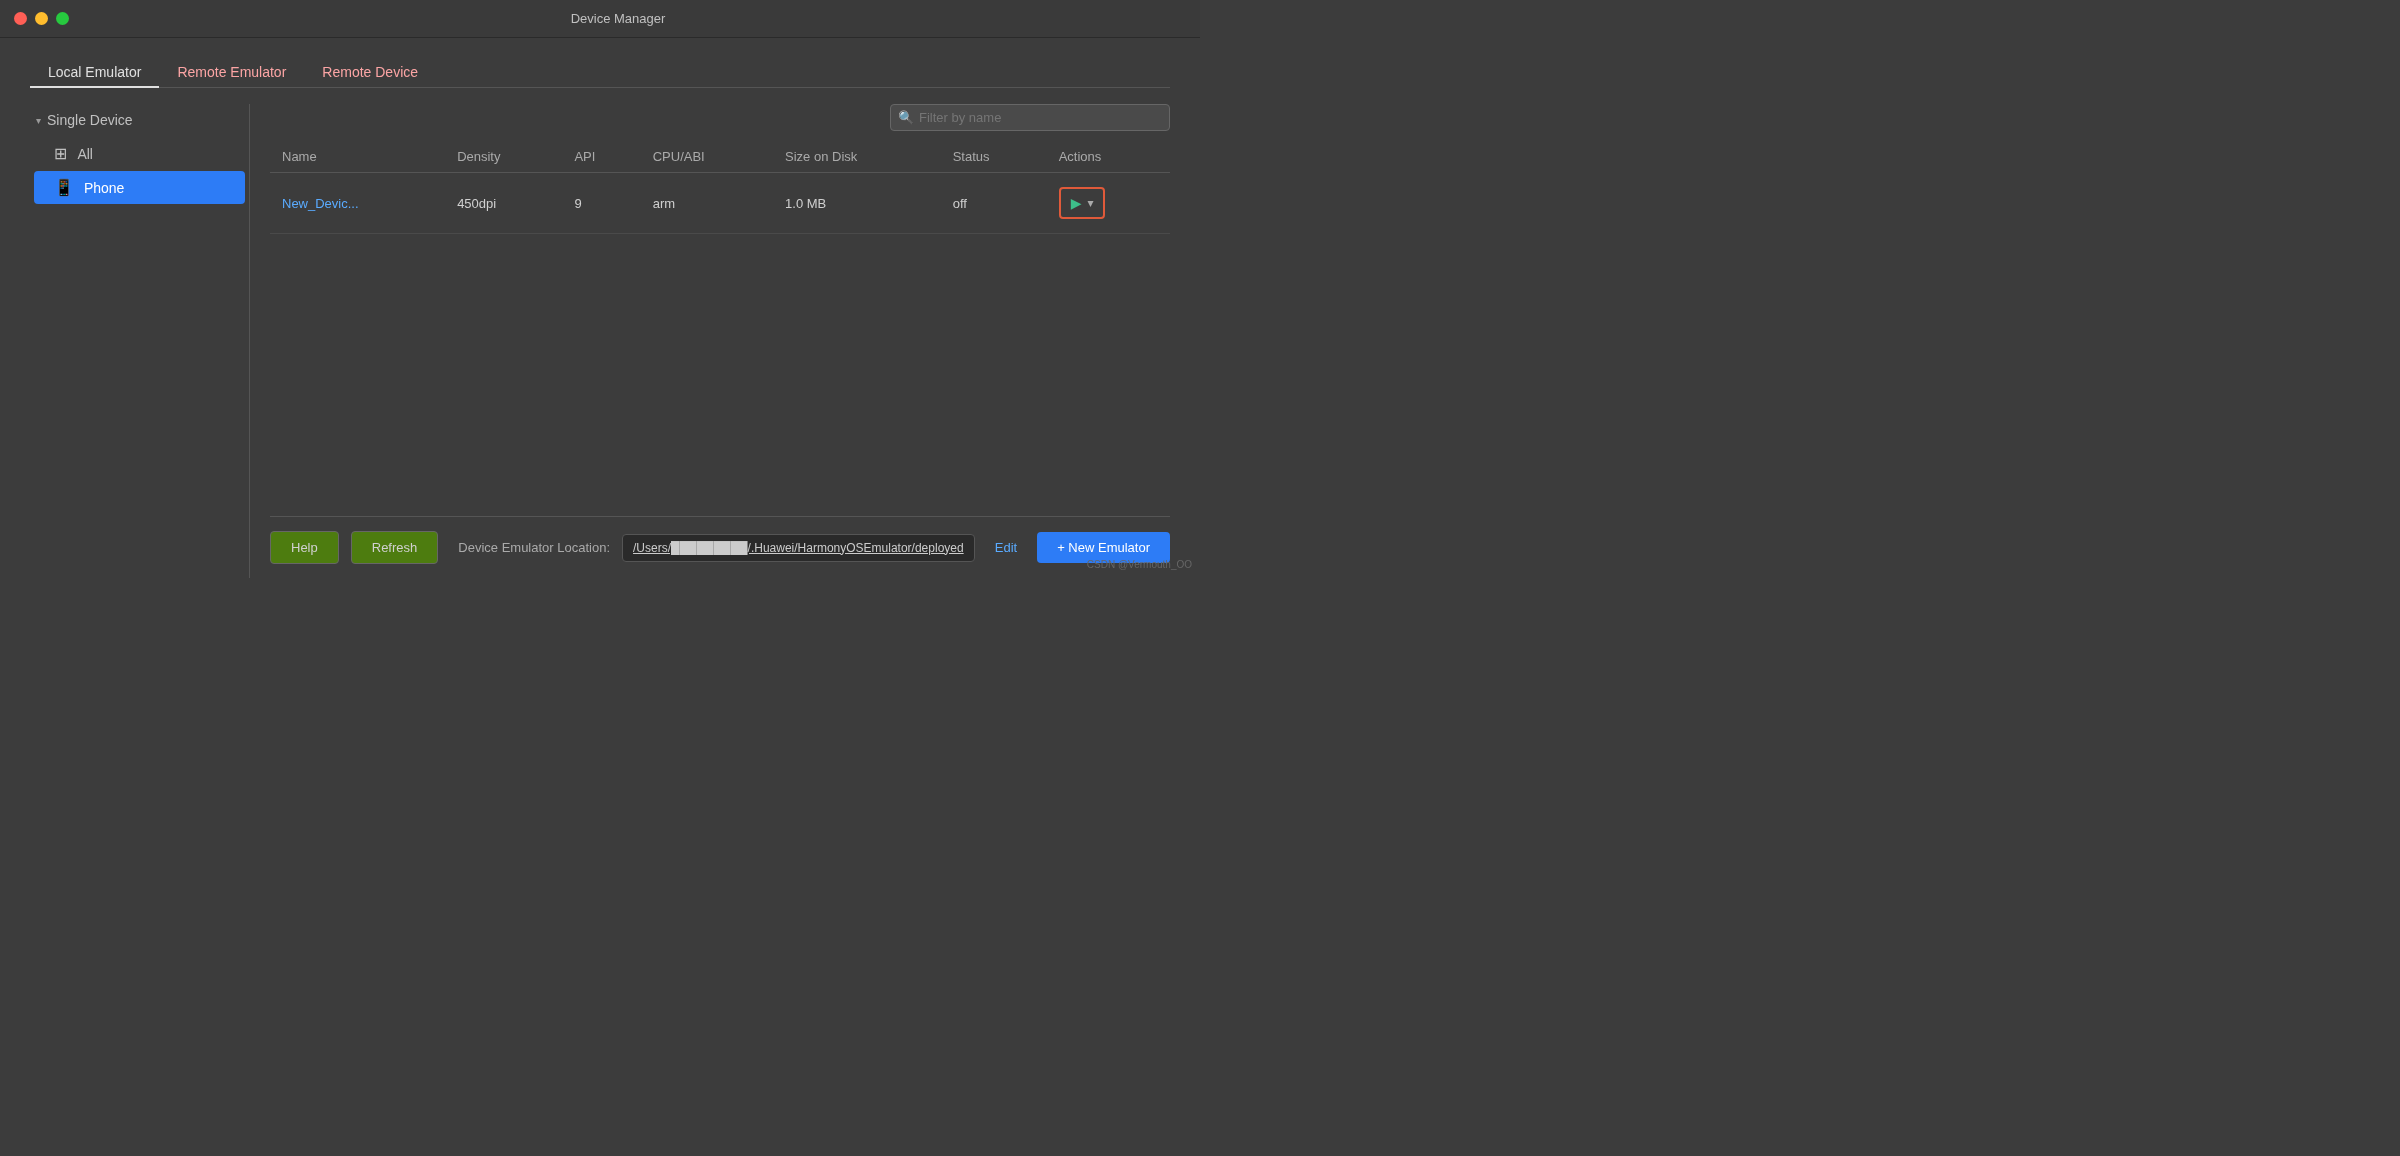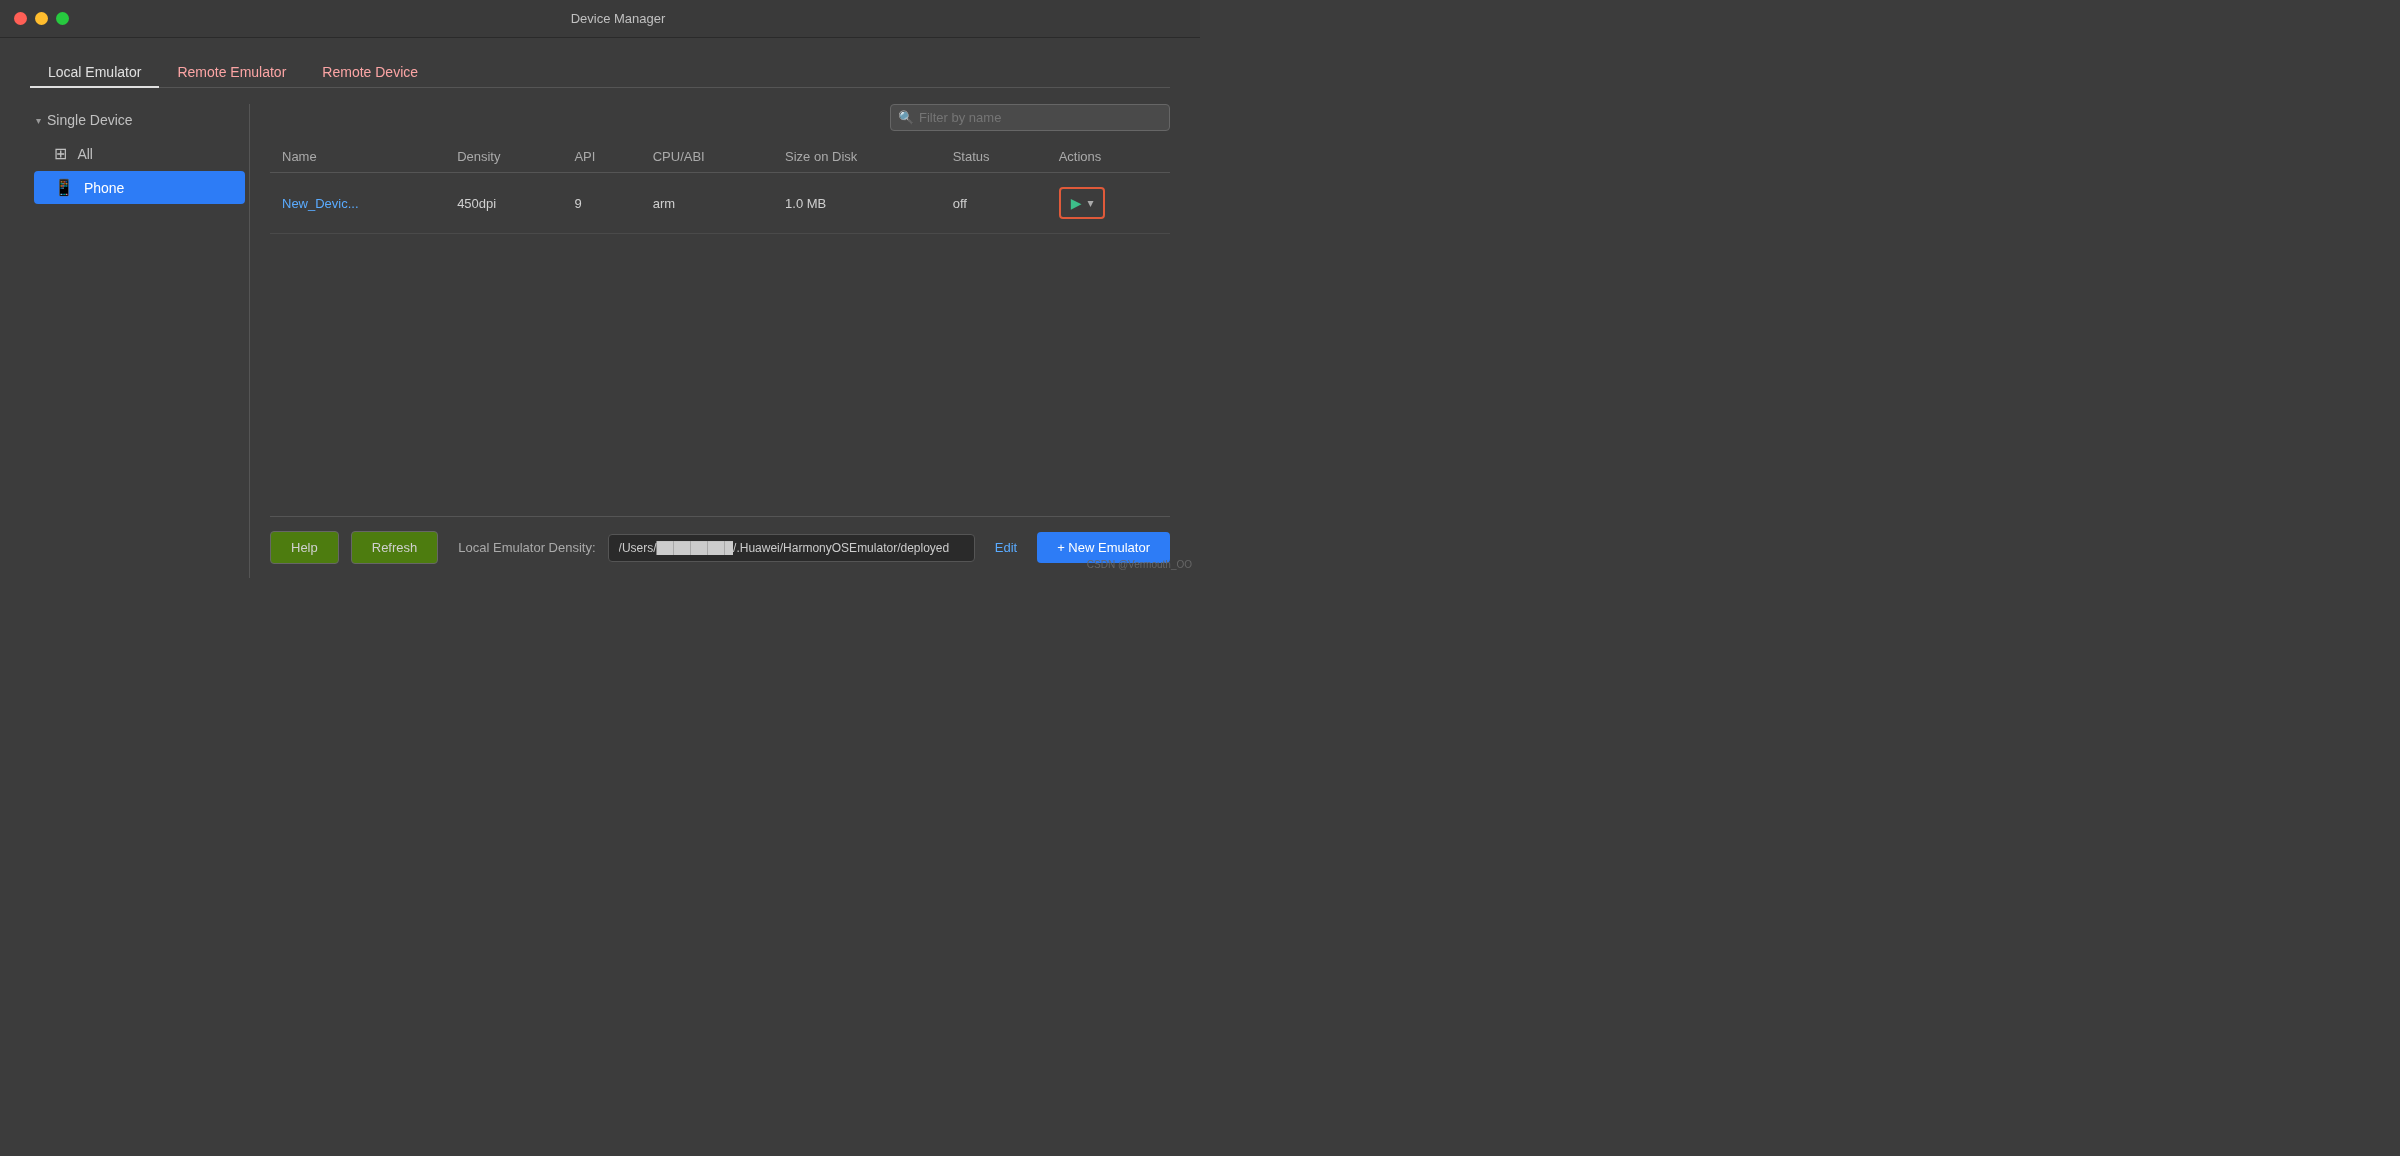--- a/index.html
+++ b/index.html
@@ -230,20 +230,21 @@
     .location-input {
       background: #2a2a2a;
       border: 1px solid #555;
       border-radius: 4px;
       padding: 6px 10px;
       color: #ccc;
       font-size: 12px;
       flex: 1;
       min-width: 200px;
       outline: none;
+      text-decoration: underline;
     }
     .edit-link {
       color: #5aabff;
       font-size: 13px;
       cursor: pointer;
       padding: 0 8px;
       white-space: nowrap;
     }
     .new-emulator-btn {
       background: #2d7cf6;
@@ -342,21 +343,21 @@
                 </div>
               </td>
             </tr>
           </tbody>
         </table>
       </div>
 
       <div class="bottom-bar">
         <button class="btn">Help</button>
         <button class="btn">Refresh</button>
-        <span class="location-label">Local Emulator Density:</span>
+        <span class="location-label">Device Emulator Location:</span>
         <input class="location-input" type="text" value="/Users/█████████/.Huawei/HarmonyOSEmulator/deployed" style="">
         <span class="edit-link">Edit</span>
         <button class="new-emulator-btn">+ New Emulator</button>
       </div>
     </div>
   </div>
 </div>
 
 <div class="watermark">CSDN @Vermouth_OO</div>
 

